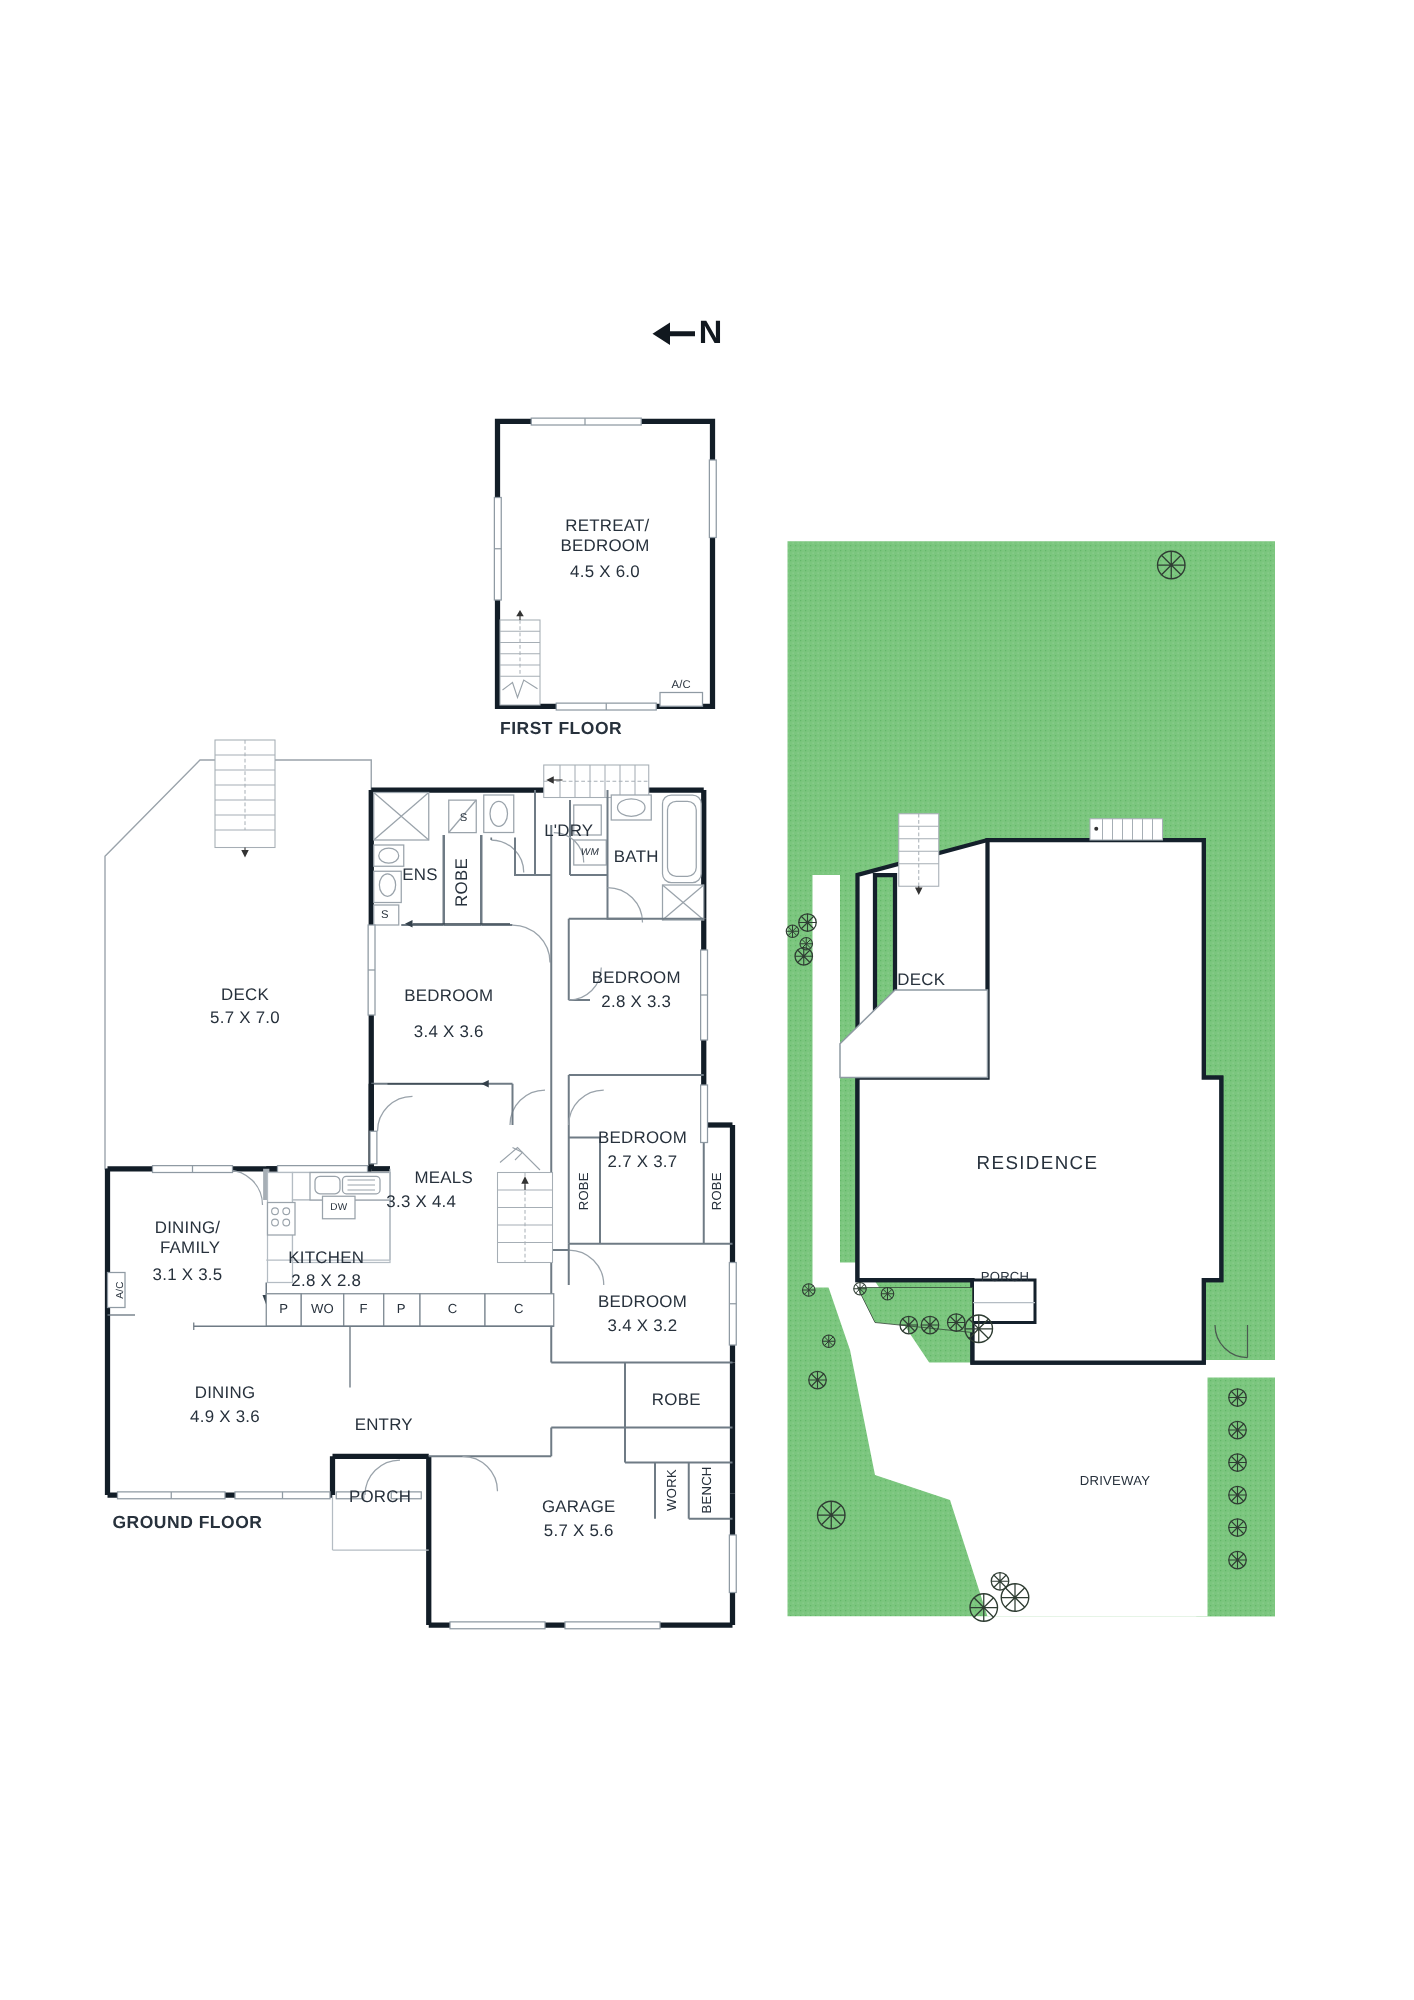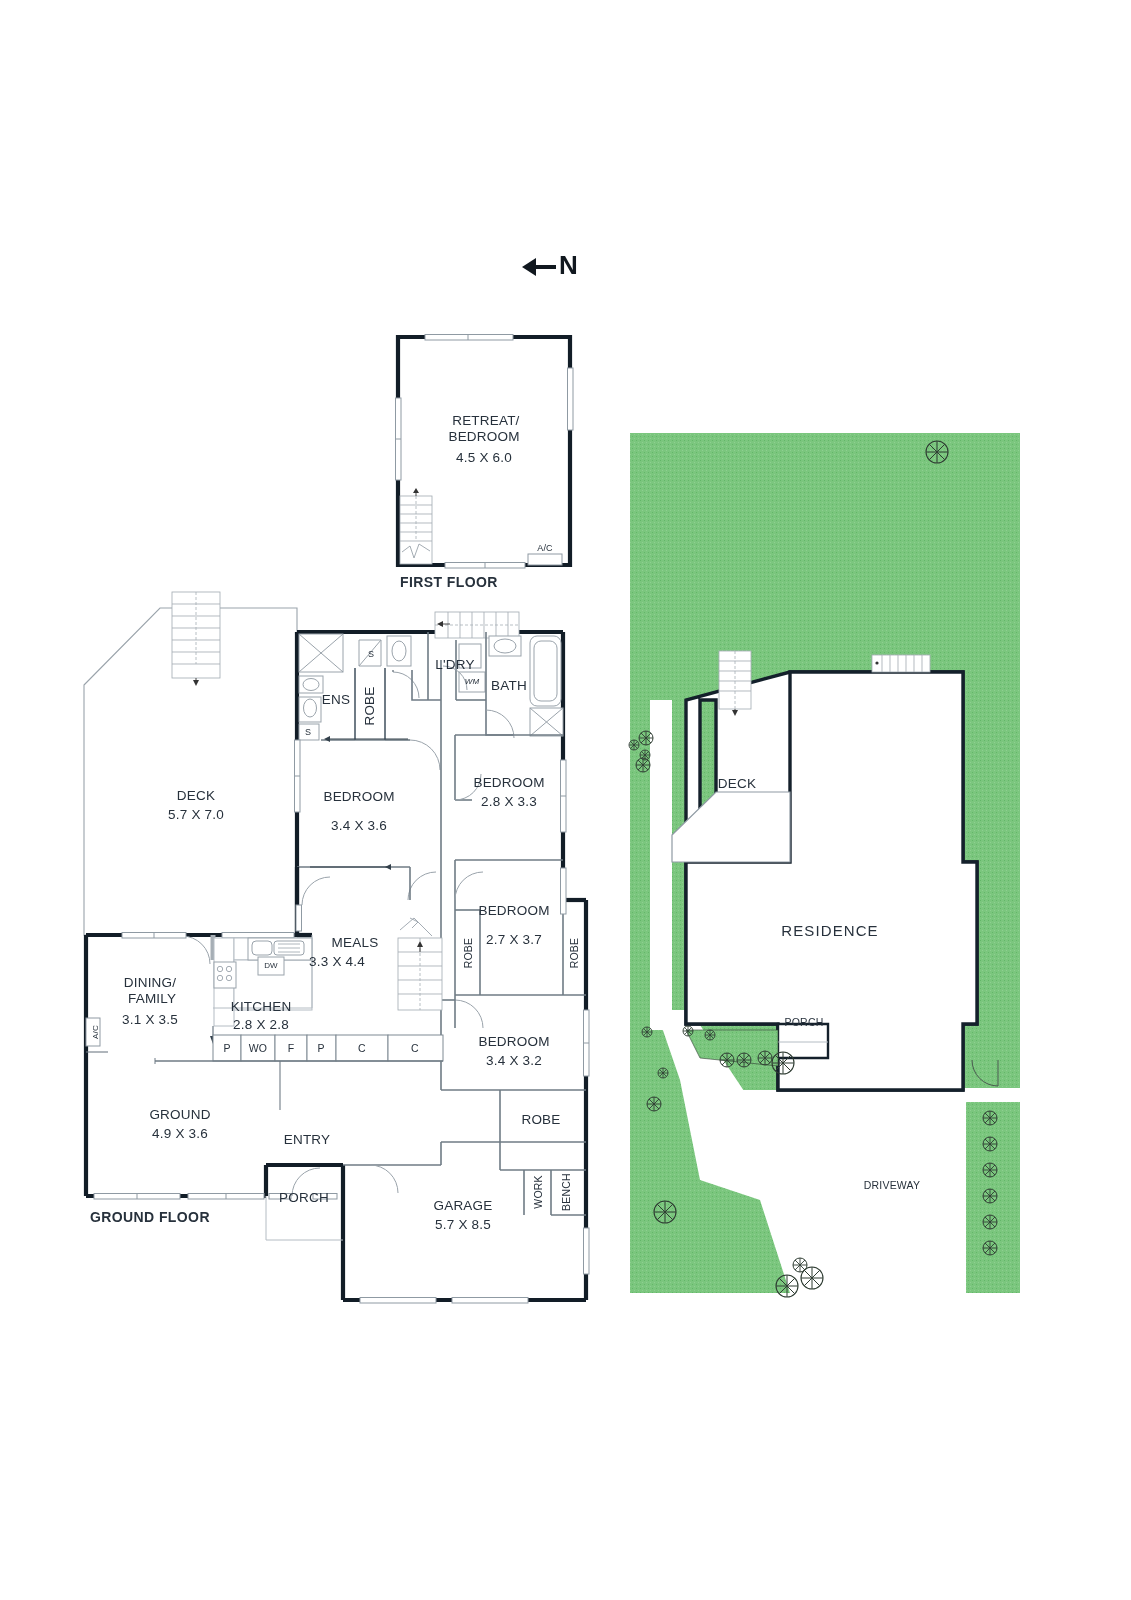--- a/index.html
+++ b/index.html
@@ -469,40 +469,40 @@
   <div class="lbl room-name ctr" style="left:196px;top:796px;">DECK</div>
   <div class="lbl room-dim ctr" style="left:196px;top:815px;">5.7 X 7.0</div>
 
   <div class="lbl room-name ctr" style="left:359px;top:797px;">BEDROOM</div>
   <div class="lbl room-dim ctr" style="left:359px;top:816px;margin-top:10px;">3.4 X 3.6</div>
 
   <div class="lbl room-name ctr" style="left:509px;top:783px;">BEDROOM</div>
   <div class="lbl room-dim ctr" style="left:509px;top:802px;">2.8 X 3.3</div>
 
   <div class="lbl room-name ctr" style="left:514px;top:911px;">BEDROOM</div>
-  <div class="lbl room-dim ctr" style="left:514px;top:930px;margin-top:10px;">2.7 X 3.7</div>
+  <div class="lbl room-dim ctr" style="left:514px;top:930px;">2.7 X 3.7</div>
 
   <div class="lbl room-name ctr" style="left:514px;top:1042px;">BEDROOM</div>
   <div class="lbl room-dim ctr" style="left:514px;top:1061px;">3.4 X 3.2</div>
 
   <div class="lbl room-name ctr" style="left:355px;top:943px;">MEALS</div>
   <div class="lbl room-dim ctr" style="left:337px;top:962px;">3.3 X 4.4</div>
 
   <div class="lbl room-name ctr" style="left:261px;top:1007px;">KITCHEN</div>
   <div class="lbl room-dim ctr" style="left:261px;top:1025px;">2.8 X 2.8</div>
 
   <div class="lbl room-name ctr" style="left:150px;top:991px;">DINING/
 FAMILY</div>
   <div class="lbl room-dim ctr" style="left:150px;top:1020px;">3.1 X 3.5</div>
 
-  <div class="lbl room-name ctr" style="left:180px;top:1115px;">GROUND</div>
+  <div class="lbl room-name ctr" style="left:180px;top:1115px;">DINING</div>
   <div class="lbl room-dim ctr" style="left:180px;top:1134px;">4.9 X 3.6</div>
 
   <div class="lbl room-name ctr" style="left:463px;top:1206px;">GARAGE</div>
-  <div class="lbl room-dim ctr" style="left:463px;top:1225px;">5.7 X 8.5</div>
+  <div class="lbl room-dim ctr" style="left:463px;top:1225px;">5.7 X 5.6</div>
 
   <div class="lbl room-name ctr" style="left:336px;top:700px;">ENS</div>
   <div class="lbl room-name ctr" style="left:509px;top:686px;">BATH</div>
   <div class="lbl room-name ctr" style="left:455px;top:665px;">L'DRY</div>
   <div class="lbl room-name ctr" style="left:307px;top:1127px;margin-top:13px;">ENTRY</div>
   <div class="lbl room-name ctr" style="left:304px;top:1198px;">PORCH</div>
 
   <div class="lbl room-name ctrR" style="left:370px;top:706px;">ROBE</div>
   <div class="lbl small ctrR" style="left:468px;top:953px;">ROBE</div>
   <div class="lbl small ctrR" style="left:574px;top:953px;">ROBE</div>

